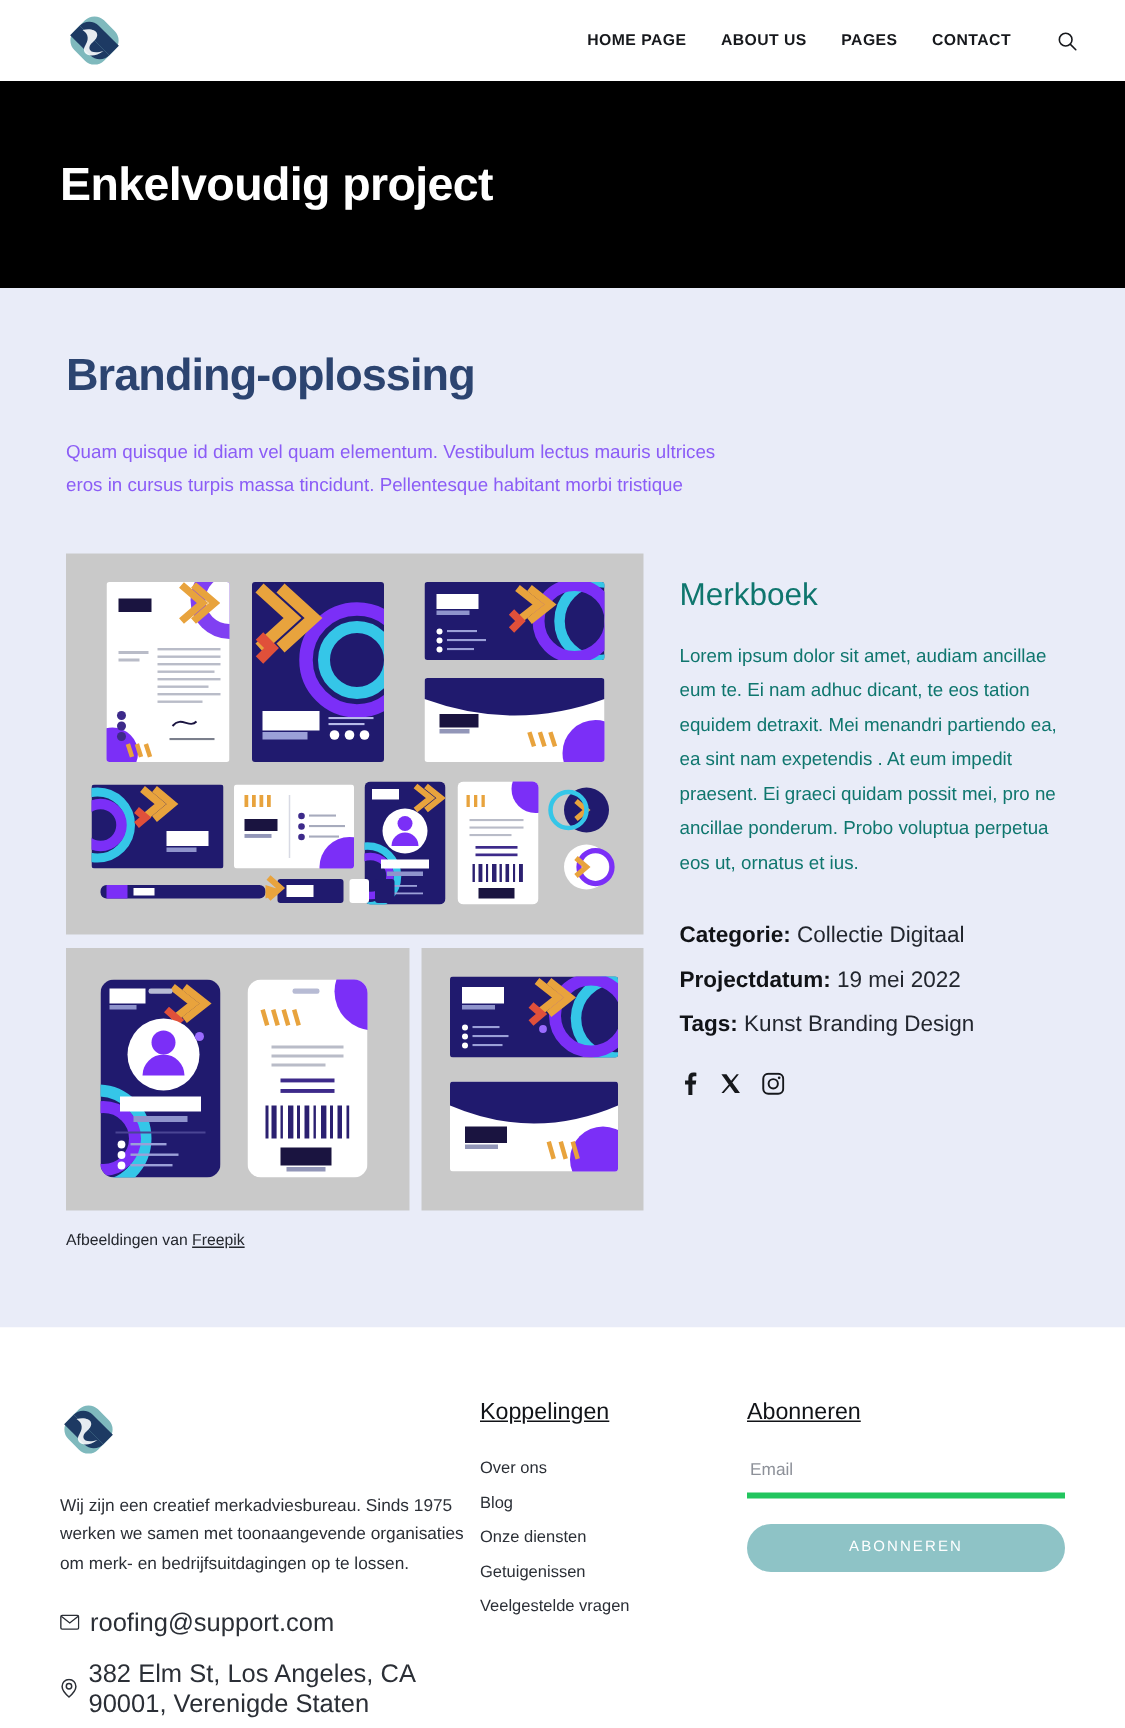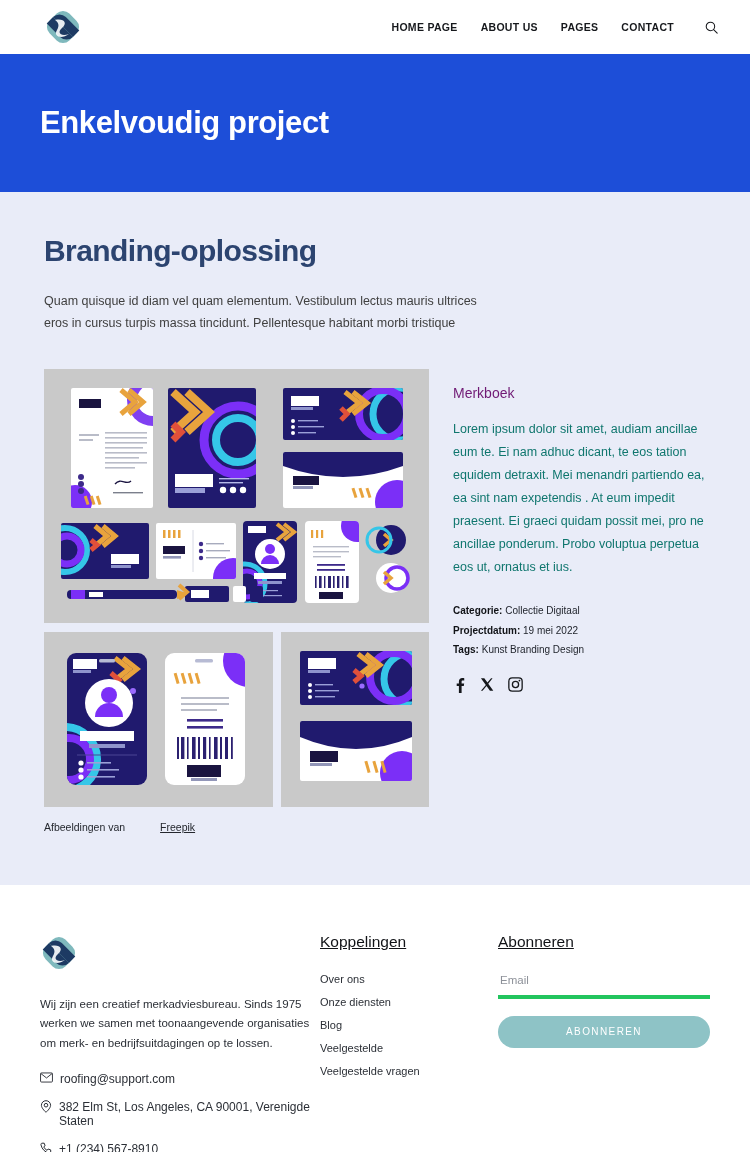--- a/index.html
+++ b/index.html
@@ -39,21 +39,21 @@
   .search-btn {
     width: 18px; height: 18px;
     display: flex; align-items: center; justify-content: center;
     margin-left: 5px;
     cursor: pointer;
     background: none; border: none;
   }
 
   
   .hero {
-    background: #1d4ed8;
+    background: #000000;
     height: 138px;
     display: flex;
     align-items: center;
     padding: 0 40px;
   }
   .hero-title {
     color: #ffffff;
     font-size: 31px;
     font-weight: bold;
     letter-spacing: -0.4px;
@@ -67,21 +67,21 @@
   .project-title {
     color: #2c4470;
     font-size: 30px;
     font-weight: bold;
     letter-spacing: -0.6px;
     margin-bottom: 22px;
   }
   .project-intro {
     font-size: 12.5px;
     line-height: 1.78;
-    color: #404040;
+    color: #8b5cf6;
     max-width: 440px;
     margin-bottom: 34px;
   }
 
   .content-row { display: flex; gap: 24px; align-items: flex-start; }
   .gallery { width: 385px; flex: none; }
   .sidecol { flex: 1; padding-top: 16px; }
 
   .img-frame {
     background: #c9c9c9;
@@ -92,36 +92,36 @@
   .grid-2 { display: flex; gap: 8px; margin-top: 9px; }
   .img-sub-a { width: 229px; flex: none; }
   .img-sub-b { flex: 1; }
   .img-sub-a .shot, .img-sub-b .shot { width: 100%; display: block; height: 157px; }
 
   .caption {
     font-size: 10.5px;
     color: #24272e;
     margin-top: 14px;
   }
-  .caption a { color: #24272e; text-decoration: underline; cursor: pointer; margin-left: 32px; }
+  .caption a { color: #24272e; text-decoration: underline; cursor: pointer; }
 
   .side-title {
-    font-size: 14px;
-    color: #701a75;
+    font-size: 21px;
+    color: #0f766e;
     font-weight: normal;
     margin-bottom: 17px;
   }
   .side-body {
     font-size: 12.5px;
     line-height: 1.85;
     color: #0f766e;
     margin-bottom: 22px;
   }
   .meta-row {
-    font-size: 10px;
+    font-size: 15px;
     color: #22262e;
     line-height: 1.95;
   }
   .meta-row b { color: #111317; }
   .social {
     display: flex;
     gap: 13px;
     margin-top: 17px;
     align-items: center;
   }
@@ -139,22 +139,23 @@
   .f-sub   { flex: 1; }
   .f-logo { width: 38px; height: 40px; display: block; margin-bottom: 22px; }
   .f-desc {
     font-size: 11.5px;
     line-height: 1.72;
     color: #2b2f36;
     margin-bottom: 18px;
   }
   .f-contact {
     display: flex;
+    align-items: center;
     gap: 7px;
-    font-size: 12px;
+    font-size: 17px;
     color: #2b2f36;
     margin-bottom: 14px;
   }
   .f-contact svg { flex: none; }
   .f-heading {
     font-size: 15.5px;
     color: #111317;
     margin-bottom: 17px;
     font-weight: normal;
     text-decoration: underline;
@@ -660,23 +661,23 @@
       <svg width="12" height="13" viewBox="0 0 12 13">
         <path d="M2 1.2 L4.2 1.2 L5.1 3.8 L3.8 4.8 C4.4 6.3 5.6 7.6 7.1 8.3 L8.1 7 L10.7 7.9 L10.7 10.1 C10.7 10.9 10 11.4 9.2 11.2 C5.2 10.4 1.8 7 1 3 C0.8 2.1 1.2 1.2 2 1.2 Z" fill="none" stroke="#2b2f36" stroke-width="1"></path>
       </svg>
       <span>+1 (234) 567-8910</span>
     </div>
   </div>
 
   <div class="f-links">
     <h4 class="f-heading">Koppelingen</h4>
     <a class="f-link" href="#">Over ons</a>
+    <a class="f-link" href="#">Blog</a>
     <a class="f-link" href="#">Onze diensten</a>
-    <a class="f-link" href="#">Blog</a>
-    <a class="f-link" href="#">Veelgestelde</a>
+    <a class="f-link" href="#">Getuigenissen</a>
     <a class="f-link" href="#">Veelgestelde vragen</a>
   </div>
 
   <div class="f-sub">
     <h4 class="f-heading">Abonneren</h4>
     <input class="sub-input" type="email" placeholder="Email" style="">
     <button class="sub-btn">ABONNEREN</button>
   </div>
 </footer>
 

